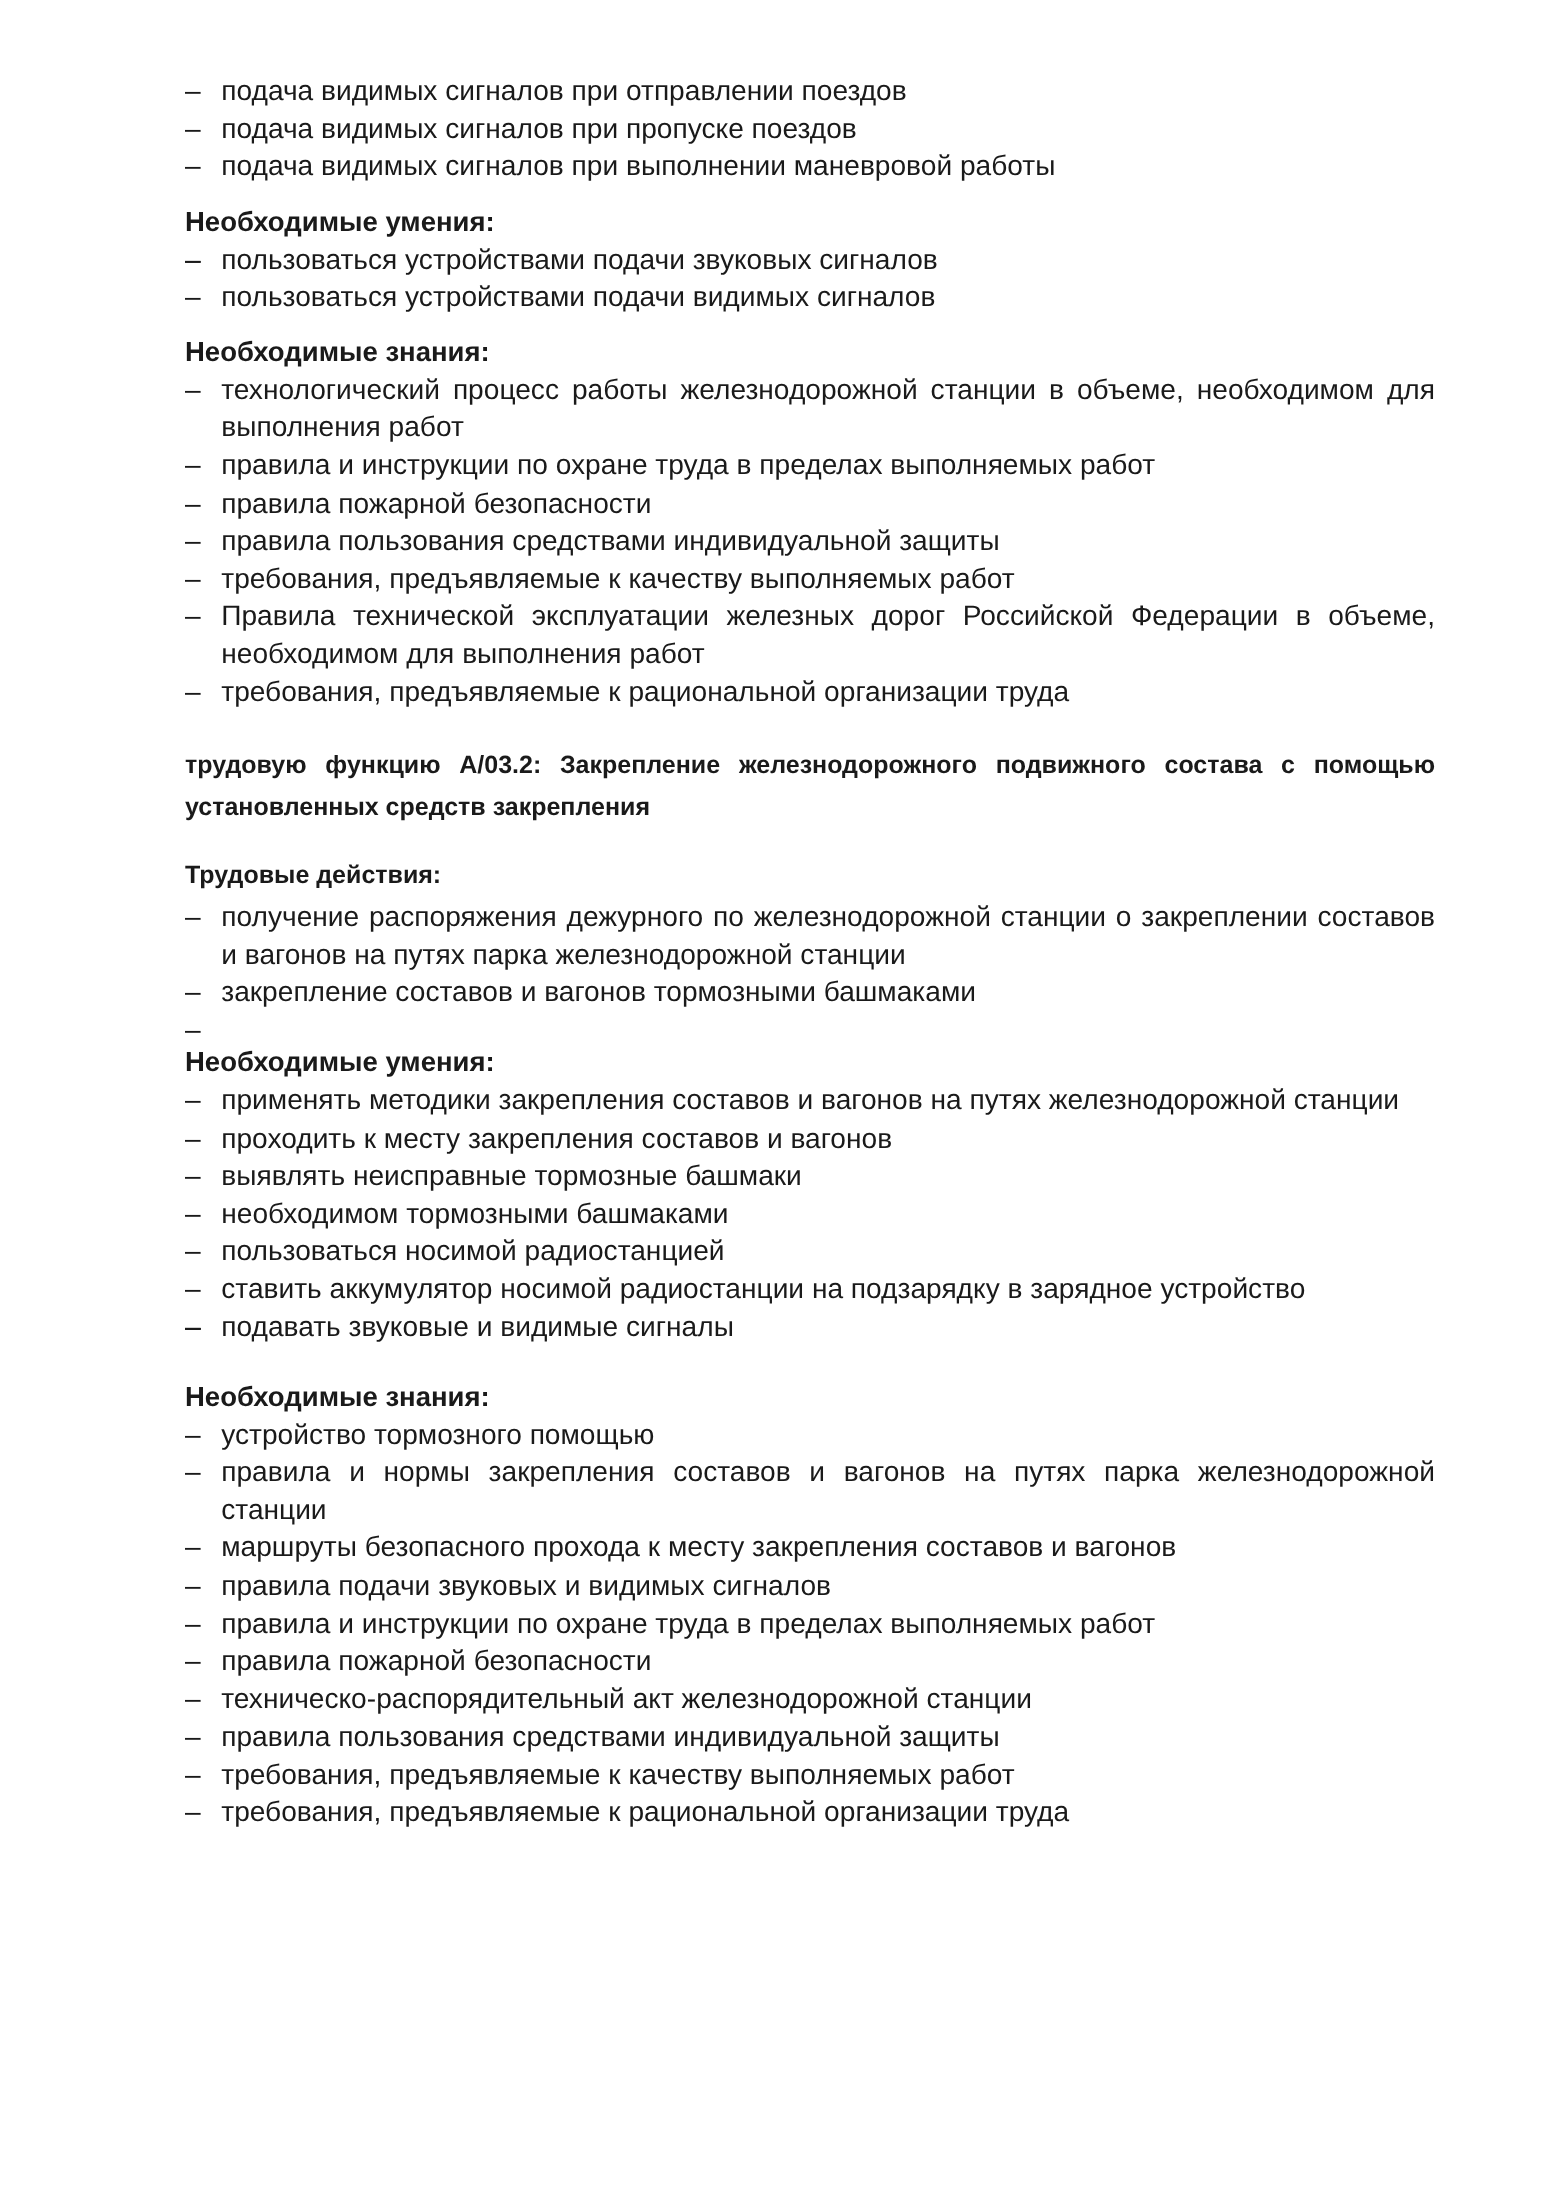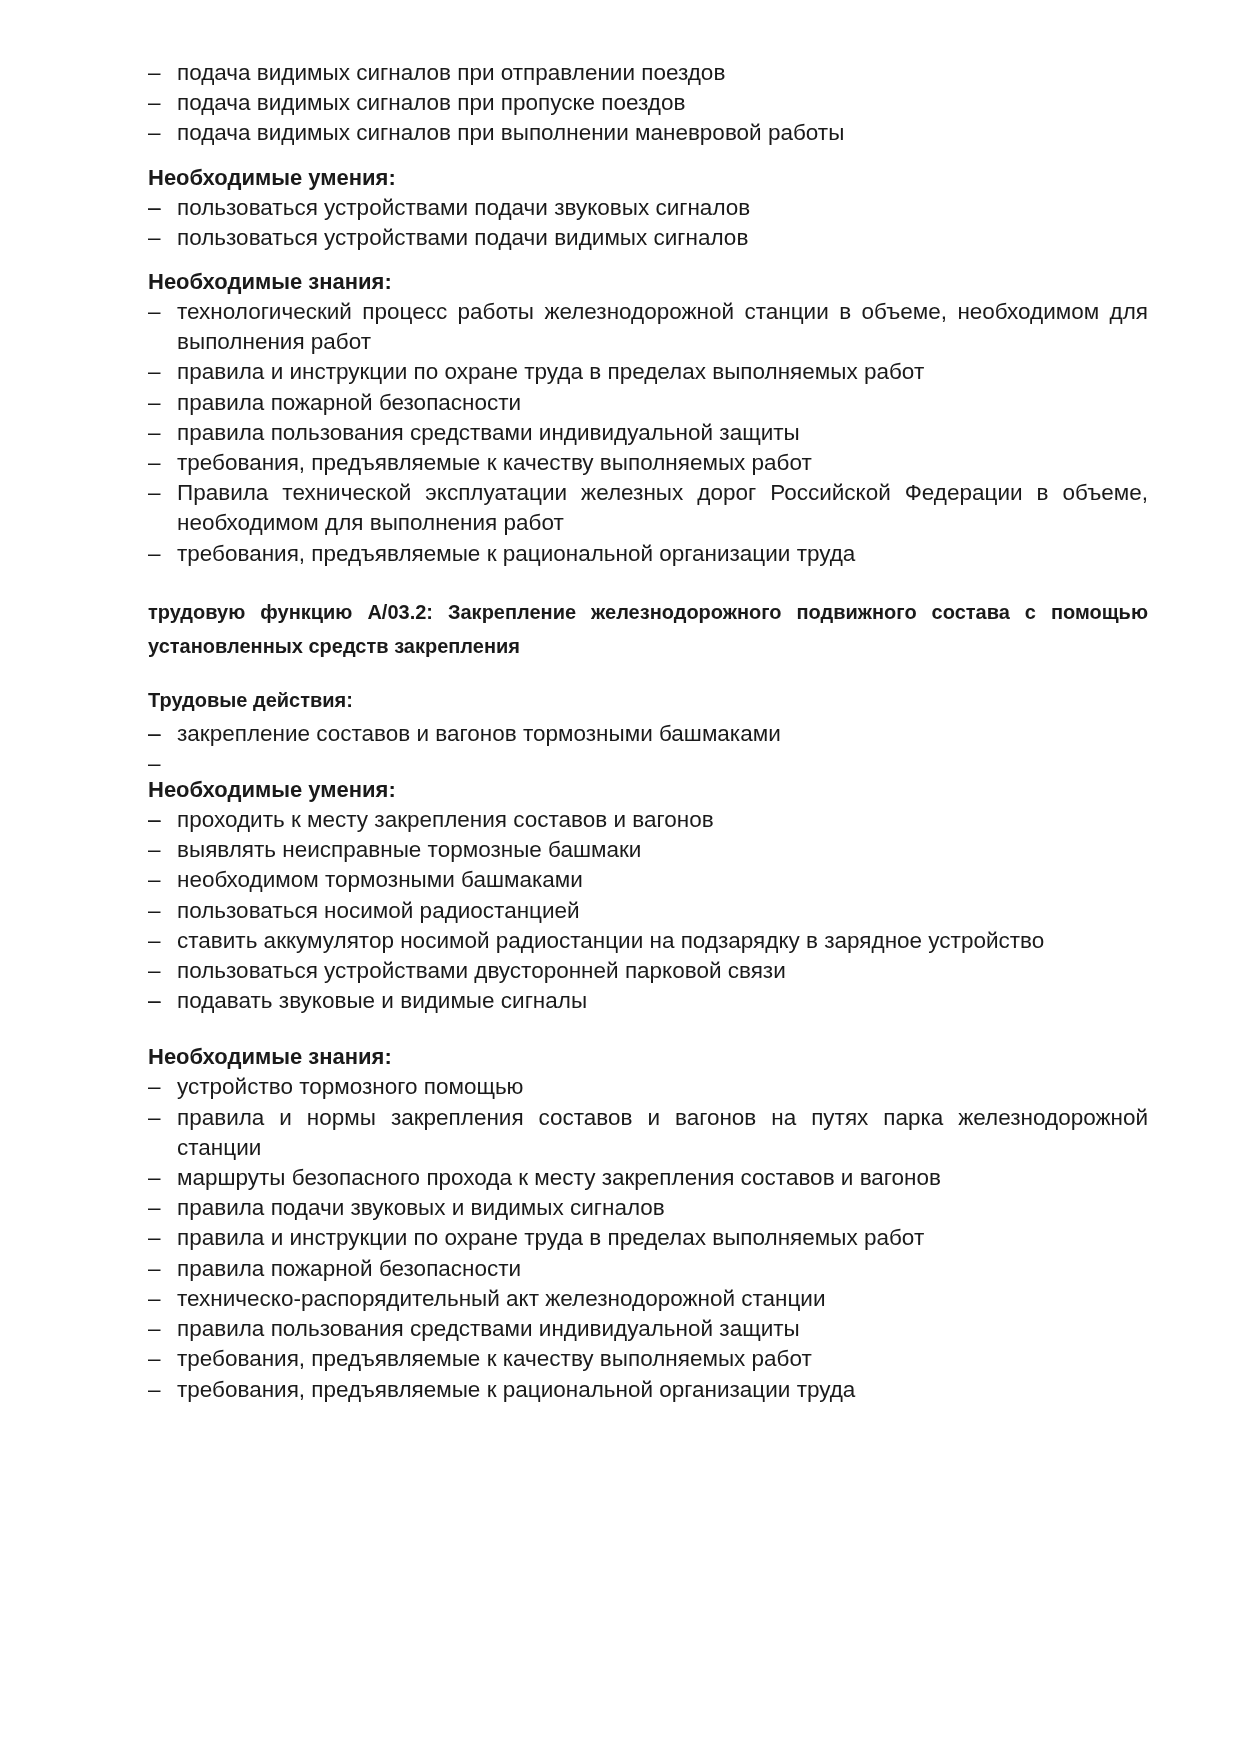--- a/index.html
+++ b/index.html
@@ -47,35 +47,35 @@
       <li><span class="dash">–</span><span>требования, предъявляемые к рациональной организации труда</span></li>
     </ul>
 
   <div class="gap-m"></div>
   <p class="fn-title">трудовую функцию А/03.2: Закрепление железнодорожного подвижного состава с помощью установленных средств закрепления</p>
 
   <div class="gap-t"></div>
   <h3 class="heading" style="font-size:20px;">Трудовые действия:</h3>
   <div style="height:4px"></div>
   <ul class="dash act-list">
-      <li><span class="dash">–</span></li>
+      <li><span class="dash">–</span><span>получение распоряжения дежурного по железнодорожной станции о закреплении составов и вагонов на путях парка железнодорожной станции</span></li>
       <li><span class="dash">–</span><span>закрепление составов и вагонов тормозными башмаками</span></li>
       <li><span class="dash">–</span></li>
     </ul>
 
   <div class="gap-m"></div>
   <h3 class="heading">Необходимые умения:</h3>
   <ul class="dash">
-      <li><span class="dash">–</span></li>
+      <li><span class="dash">–</span><span>применять методики закрепления составов и вагонов на путях железнодорожной станции</span></li>
       <li><span class="dash">–</span><span>проходить к месту закрепления составов и вагонов</span></li>
       <li><span class="dash">–</span><span>выявлять неисправные тормозные башмаки</span></li>
       <li><span class="dash">–</span><span>необходимом тормозными башмаками</span></li>
       <li><span class="dash">–</span><span>пользоваться носимой радиостанцией</span></li>
       <li><span class="dash">–</span><span>ставить аккумулятор носимой радиостанции на подзарядку в зарядное устройство</span></li>
-      <li><span class="dash">–</span><span>пользоваться устройствами двусторонней парковой связи</span></li>
+      <li><span class="dash">–</span></li>
       <li><span class="dash">–</span></li>
       <li><span class="dash">–</span><span>подавать звуковые и видимые сигналы</span></li>
     </ul>
 
   <div class="gap-m"></div>
   <h3 class="heading">Необходимые знания:</h3>
   <ul class="dash">
       <li><span class="dash">–</span><span>устройство тормозного помощью</span></li>
       <li><span class="dash">–</span><span>правила и нормы закрепления составов и вагонов на путях парка железнодорожной станции</span></li>
       <li><span class="dash">–</span><span>маршруты безопасного прохода к месту закрепления составов и вагонов</span></li>

